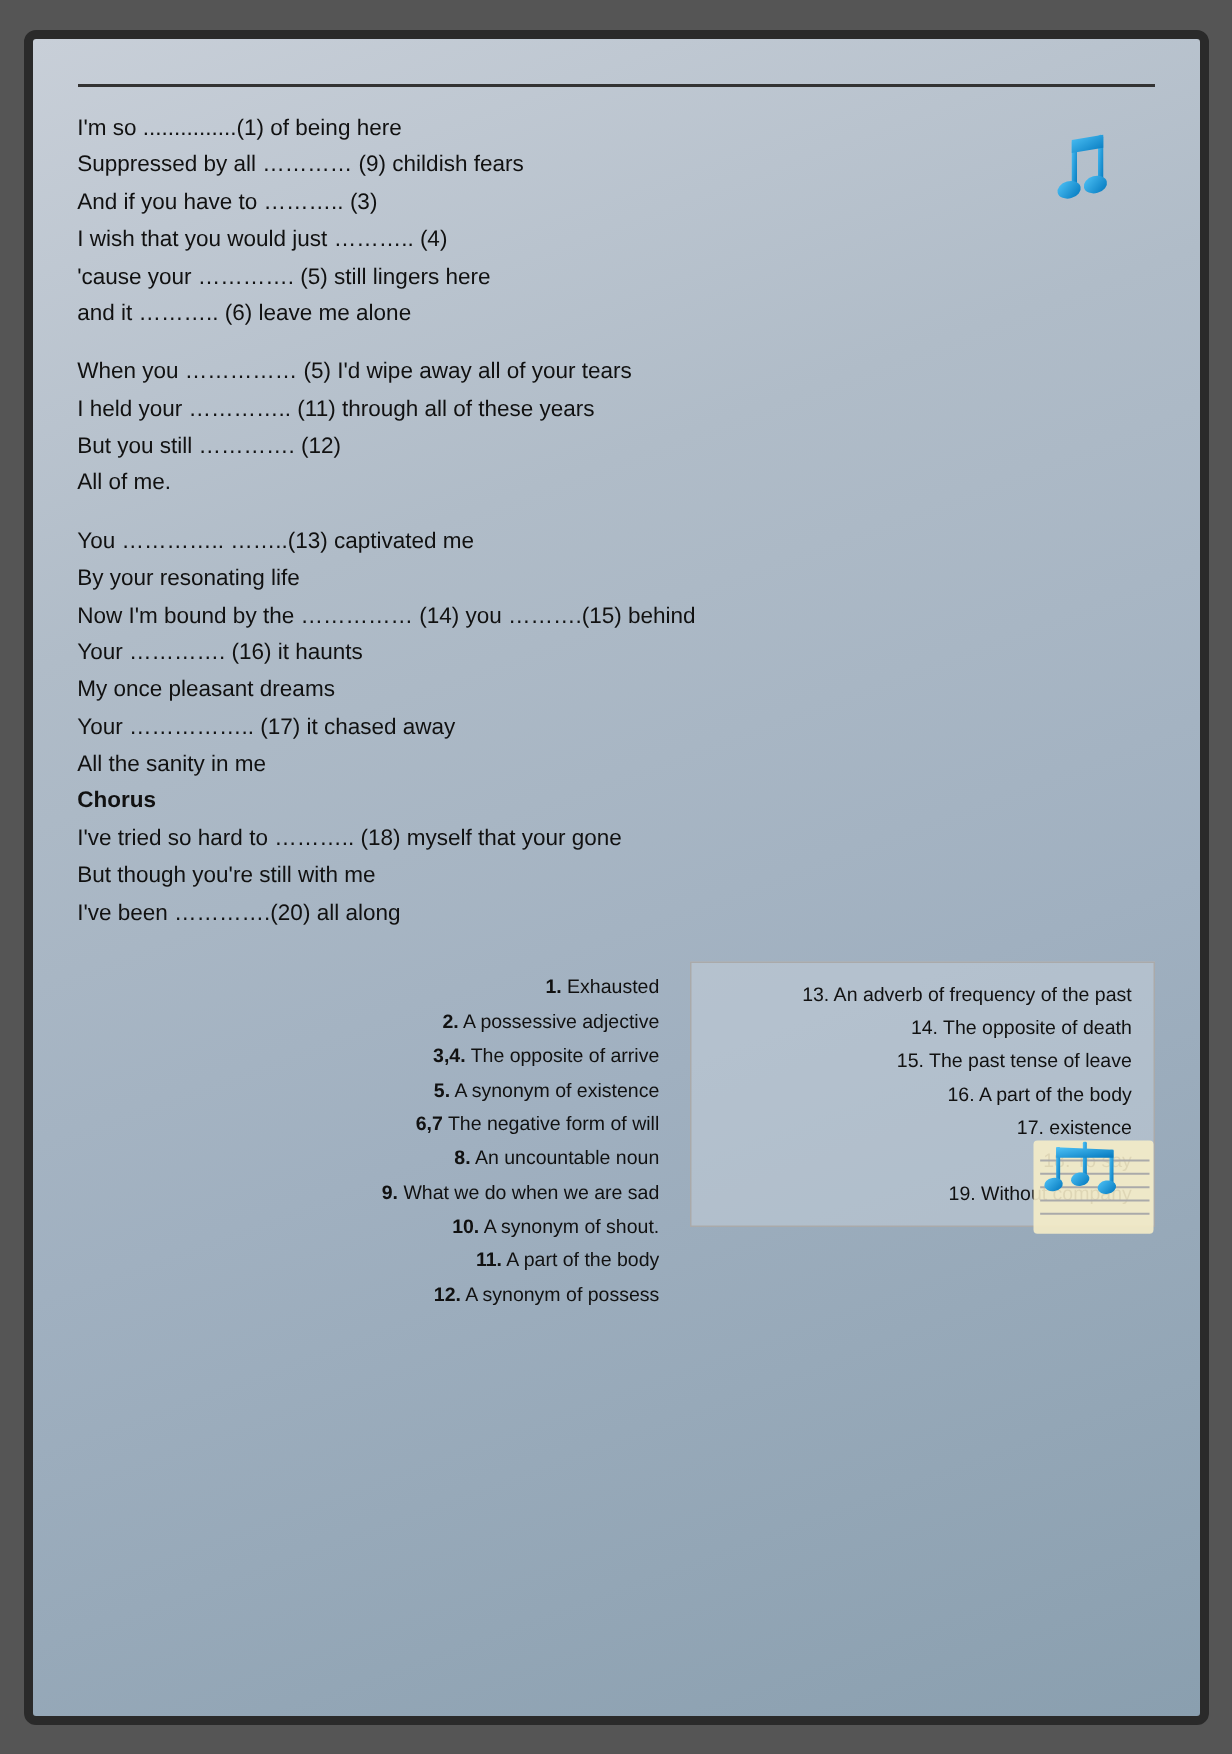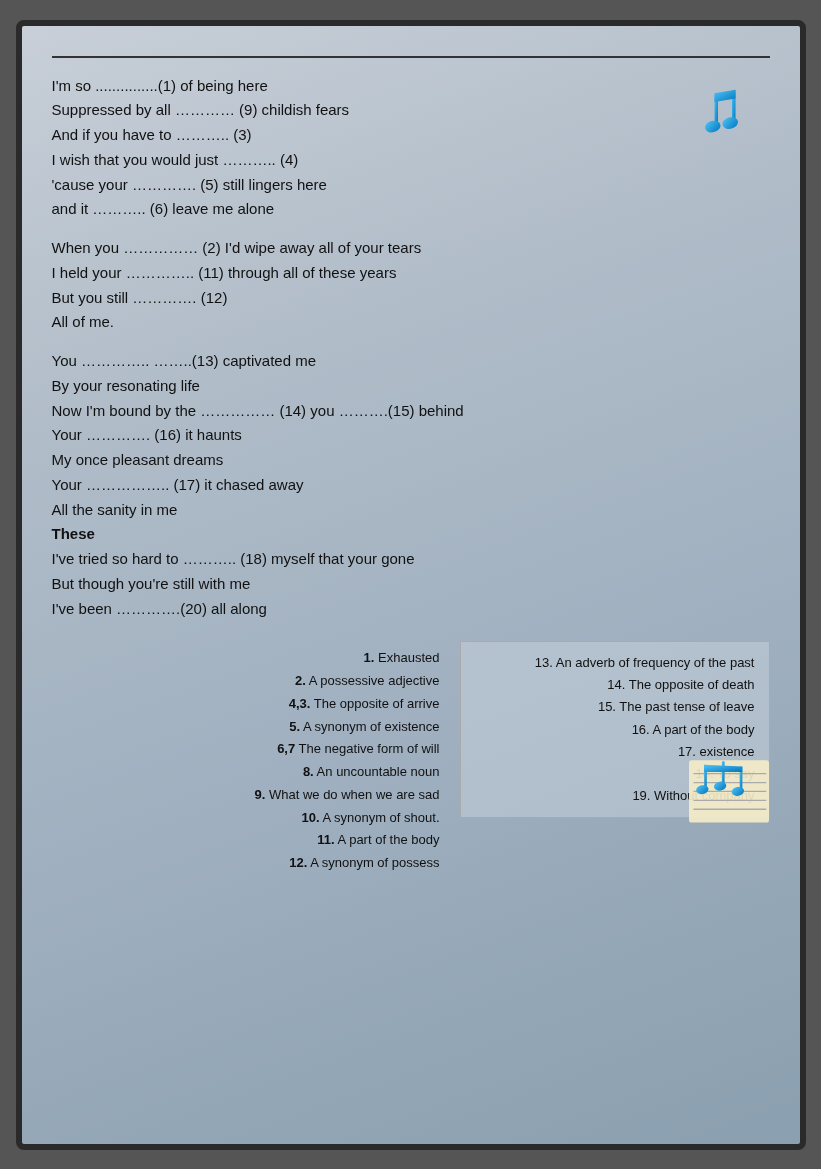--- a/index.html
+++ b/index.html
@@ -185,47 +185,47 @@
     <div class="lyrics-section" id="lyrics-container">
     <div class="lyrics-section">
           <p class="lyrics-line">I'm so ...............(1) of being here</p>
           <p class="lyrics-line">Suppressed by all ………… (9) childish fears</p>
           <p class="lyrics-line">And if you have to ……….. (3)</p>
           <p class="lyrics-line">I wish that you would just ……….. (4)</p>
           <p class="lyrics-line">'cause your …………. (5) still lingers here</p>
           <p class="lyrics-line">and it ……….. (6) leave  me alone</p>
         </div>
         <div class="lyrics-section">
-          <p class="lyrics-line">When you ……………  (2)  I'd wipe away all of  your tears</p>
+          <p class="lyrics-line">When you ……………  (5)  I'd wipe away all of  your tears</p>
           <p class="lyrics-line">I held your ………….. (11) through all of these years</p>
           <p class="lyrics-line">But you still …………. (12)</p>
           <p class="lyrics-line">All of me.</p>
         </div>
         <div class="lyrics-section">
           <p class="lyrics-line">You ………….. ……..(13)  captivated me</p>
           <p class="lyrics-line">By your resonating life</p>
           <p class="lyrics-line">Now I'm bound by the …………… (14)  you ……….(15) behind</p>
           <p class="lyrics-line">Your …………. (16) it haunts</p>
           <p class="lyrics-line">My once pleasant dreams</p>
           <p class="lyrics-line">Your …………….. (17) it chased away</p>
           <p class="lyrics-line">All the sanity in me</p>
-          <p class="lyrics-line bold">These</p>
+          <p class="lyrics-line bold">Chorus</p>
           <p class="lyrics-line">I've tried so hard to  ……….. (18) myself that your gone</p>
           <p class="lyrics-line">But though you're still with me</p>
           <p class="lyrics-line">I've been ………….(20) all along</p>
         </div>
       </div>
 
     <div class="hints-section">
       <div class="hints-left">
         <div class="hints-title"></div>
         <ol class="hints-list" id="hints-left-list">
         <li><strong>1.</strong> Exhausted</li>
             <li><strong>2.</strong>  A possessive adjective</li>
-            <li><strong>4,3.</strong> The opposite of arrive</li>
+            <li><strong>3,4.</strong> The opposite of arrive</li>
             <li><strong>5.</strong>  A synonym of existence</li>
             <li><strong>6,7</strong>  The negative form of will</li>
             <li><strong>8.</strong>  An uncountable noun</li>
             <li><strong>9.</strong>  What we do when we are sad</li>
             <li><strong>10.</strong> A synonym of shout.</li>
             <li><strong>11.</strong> A part of the body</li>
             <li><strong>12.</strong> A synonym of possess</li>
           </ol>
       </div>
       <div class="hints-right" id="hints-right-content">

